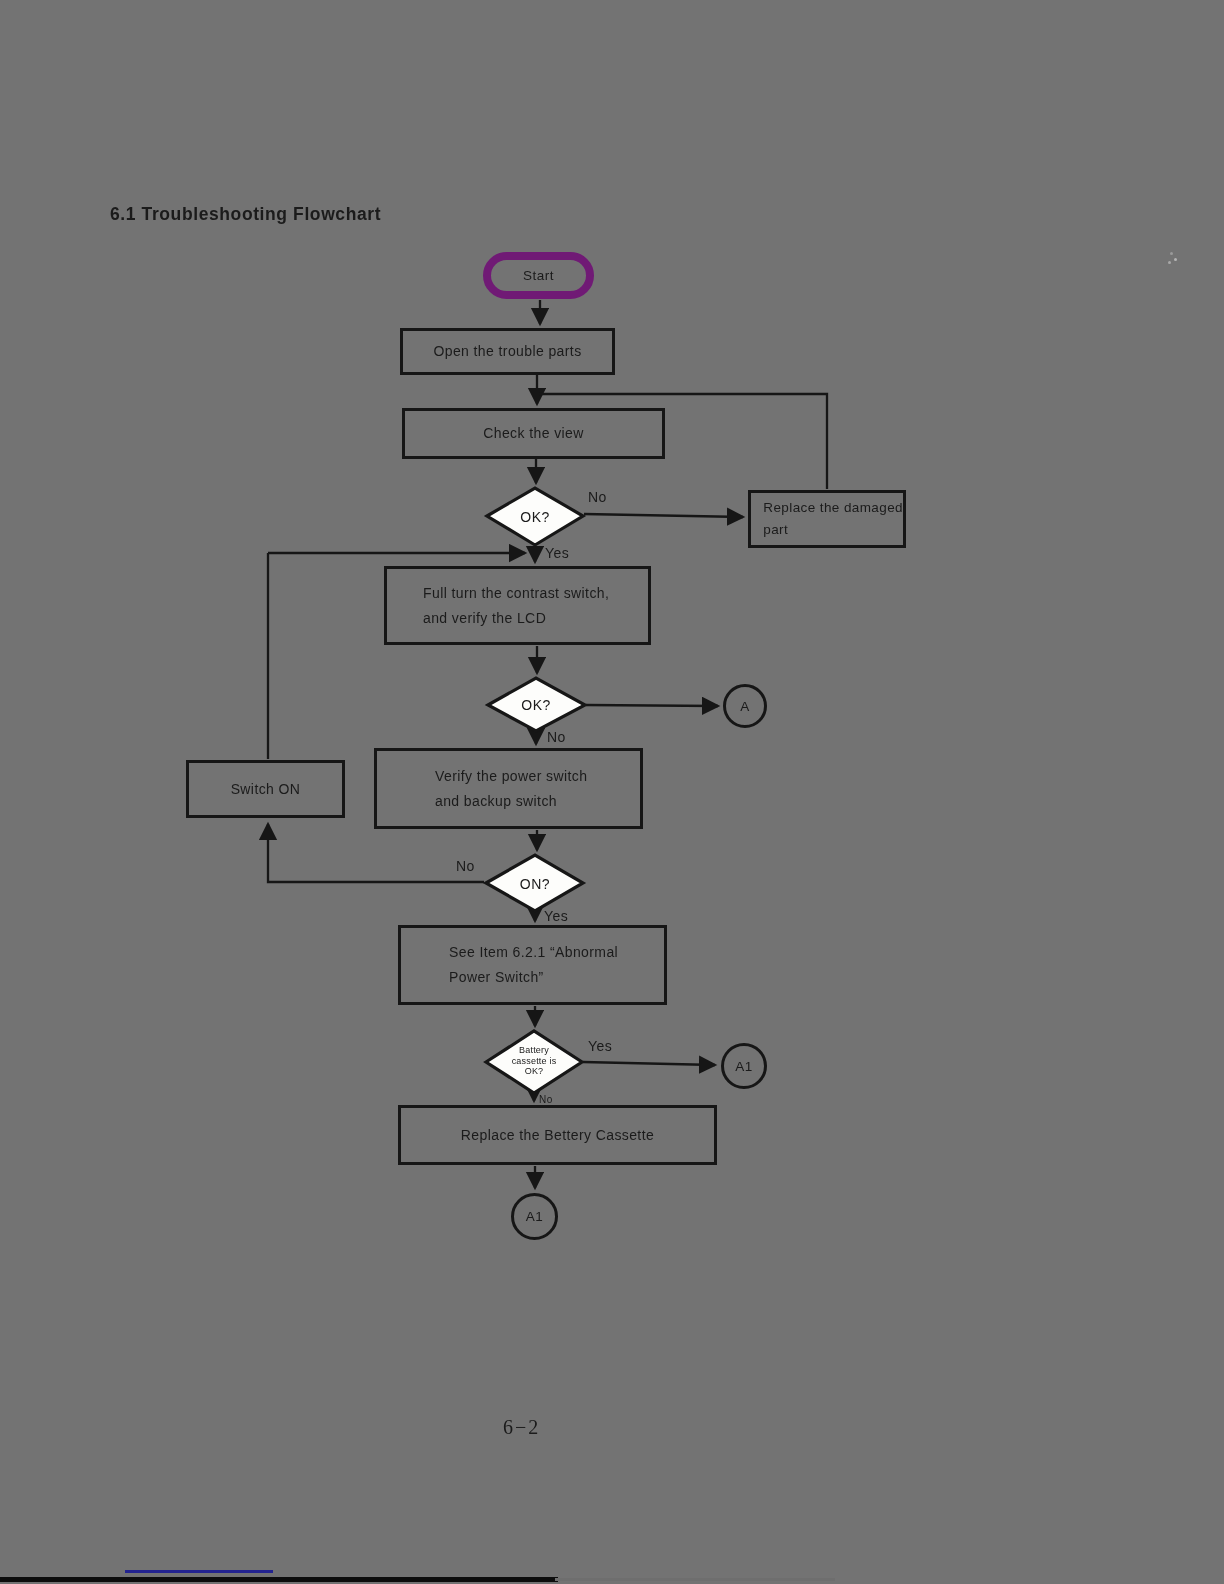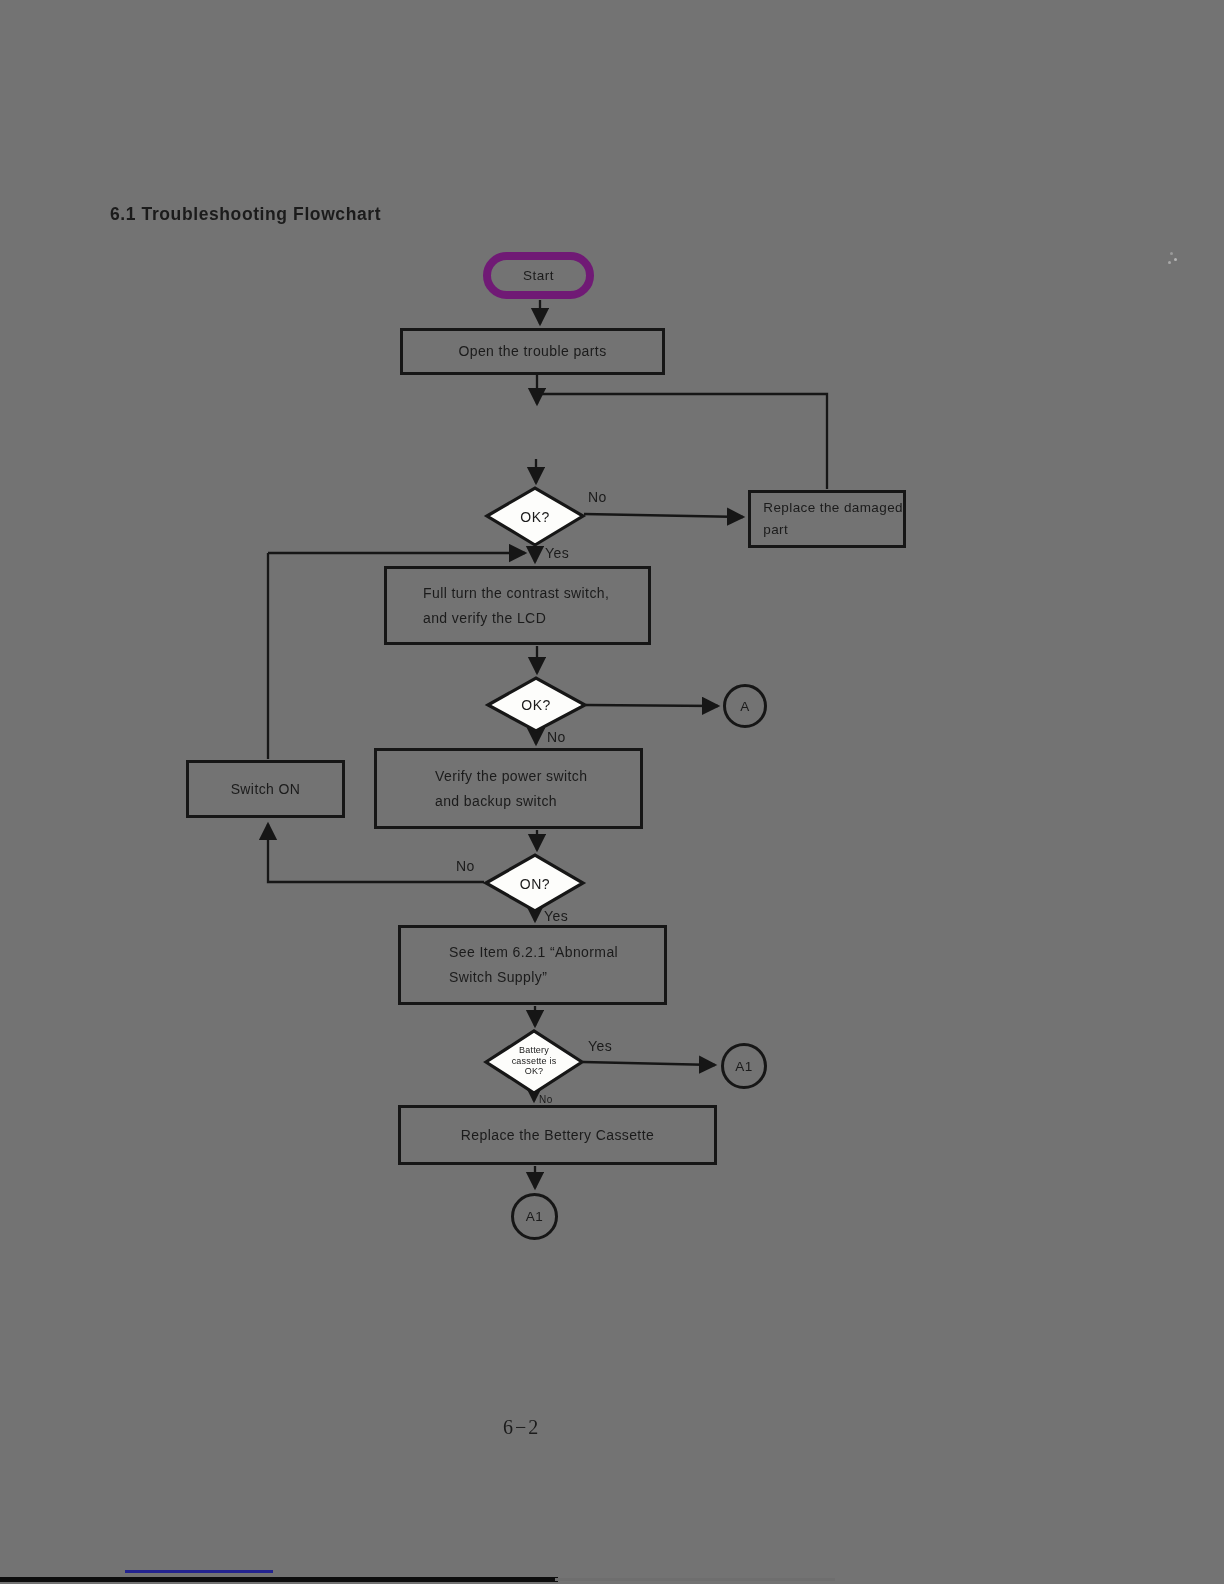--- a/index.html
+++ b/index.html
@@ -98,24 +98,27 @@
       <polygon points="488,705 536,678 585,705 536,731"></polygon>
       <polygon points="486,883 535,855 583,883 535,911"></polygon>
       <polygon points="486,1062 534,1031 582,1062 534,1093"></polygon>
     </g>
   </svg>
 
   <div class="node stadium" style="left:483px;top:252px;width:111px;height:47px;">
     <span>Start</span>
   </div>
 
-  <div class="node rect centered" style="left:400px;top:328px;width:265px;height:47px;">
+  <div class="node rect centered" style="left:400px;top:328px;width:215px;height:47px;">
     <span>Open the trouble parts</span>
   </div>
 
+  <div class="node rect centered" style="left:402px;top:408px;width:263px;height:51px;">
+    <span>Check the view</span>
+  </div>
 
   <div class="node rect" style="left:748px;top:490px;width:158px;height:58px;padding-left:12px;font-size:13.5px;line-height:22px;justify-content:flex-end;">
     <span class="pre">Replace the damaged
 part</span>
   </div>
 
   <div class="node rect" style="left:384px;top:566px;width:267px;height:79px;padding-left:36px;">
     <span class="pre">Full turn the contrast switch,
 and verify the LCD</span>
   </div>
@@ -124,21 +127,21 @@
     <span>Switch ON</span>
   </div>
 
   <div class="node rect" style="left:374px;top:748px;width:269px;height:81px;padding-left:58px;">
     <span class="pre">Verify the power switch
 and backup switch</span>
   </div>
 
   <div class="node rect" style="left:398px;top:925px;width:269px;height:80px;padding-left:48px;">
     <span class="pre">See Item 6.2.1 “Abnormal
-Switch Supply”</span>
+Power Switch”</span>
   </div>
 
   <div class="node rect centered" style="left:398px;top:1105px;width:319px;height:60px;">
     <span>Replace the Bettery Cassette</span>
   </div>
 
   <div class="node circle" style="left:723px;top:684px;width:44px;height:44px;">
     <span>A</span>
   </div>
 

